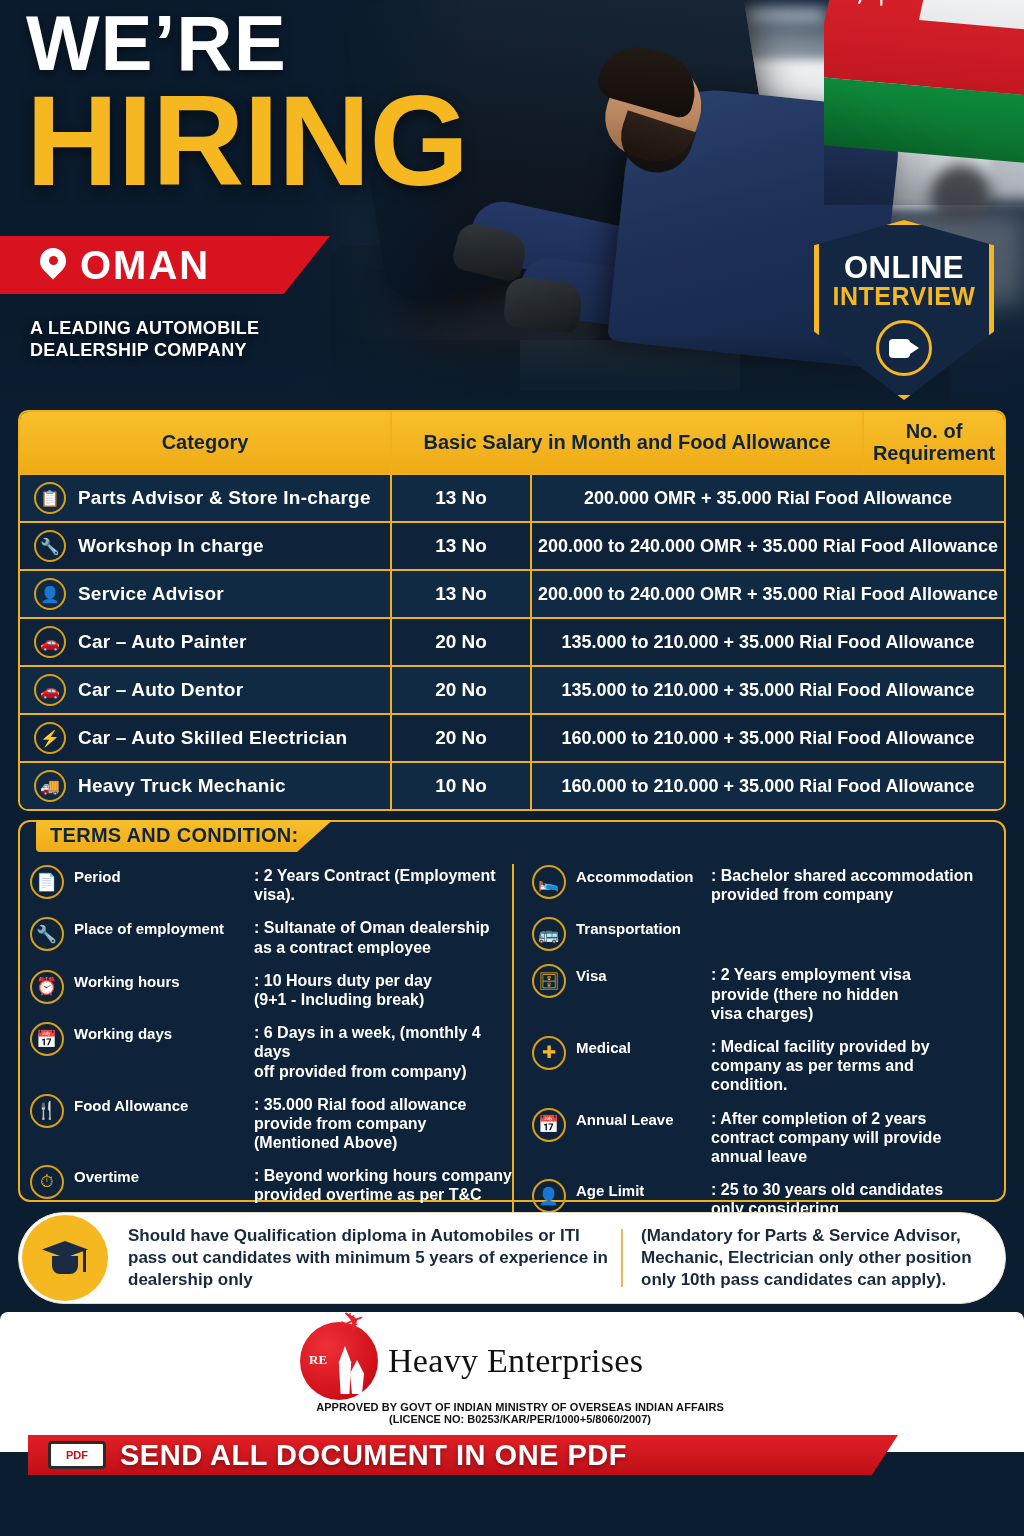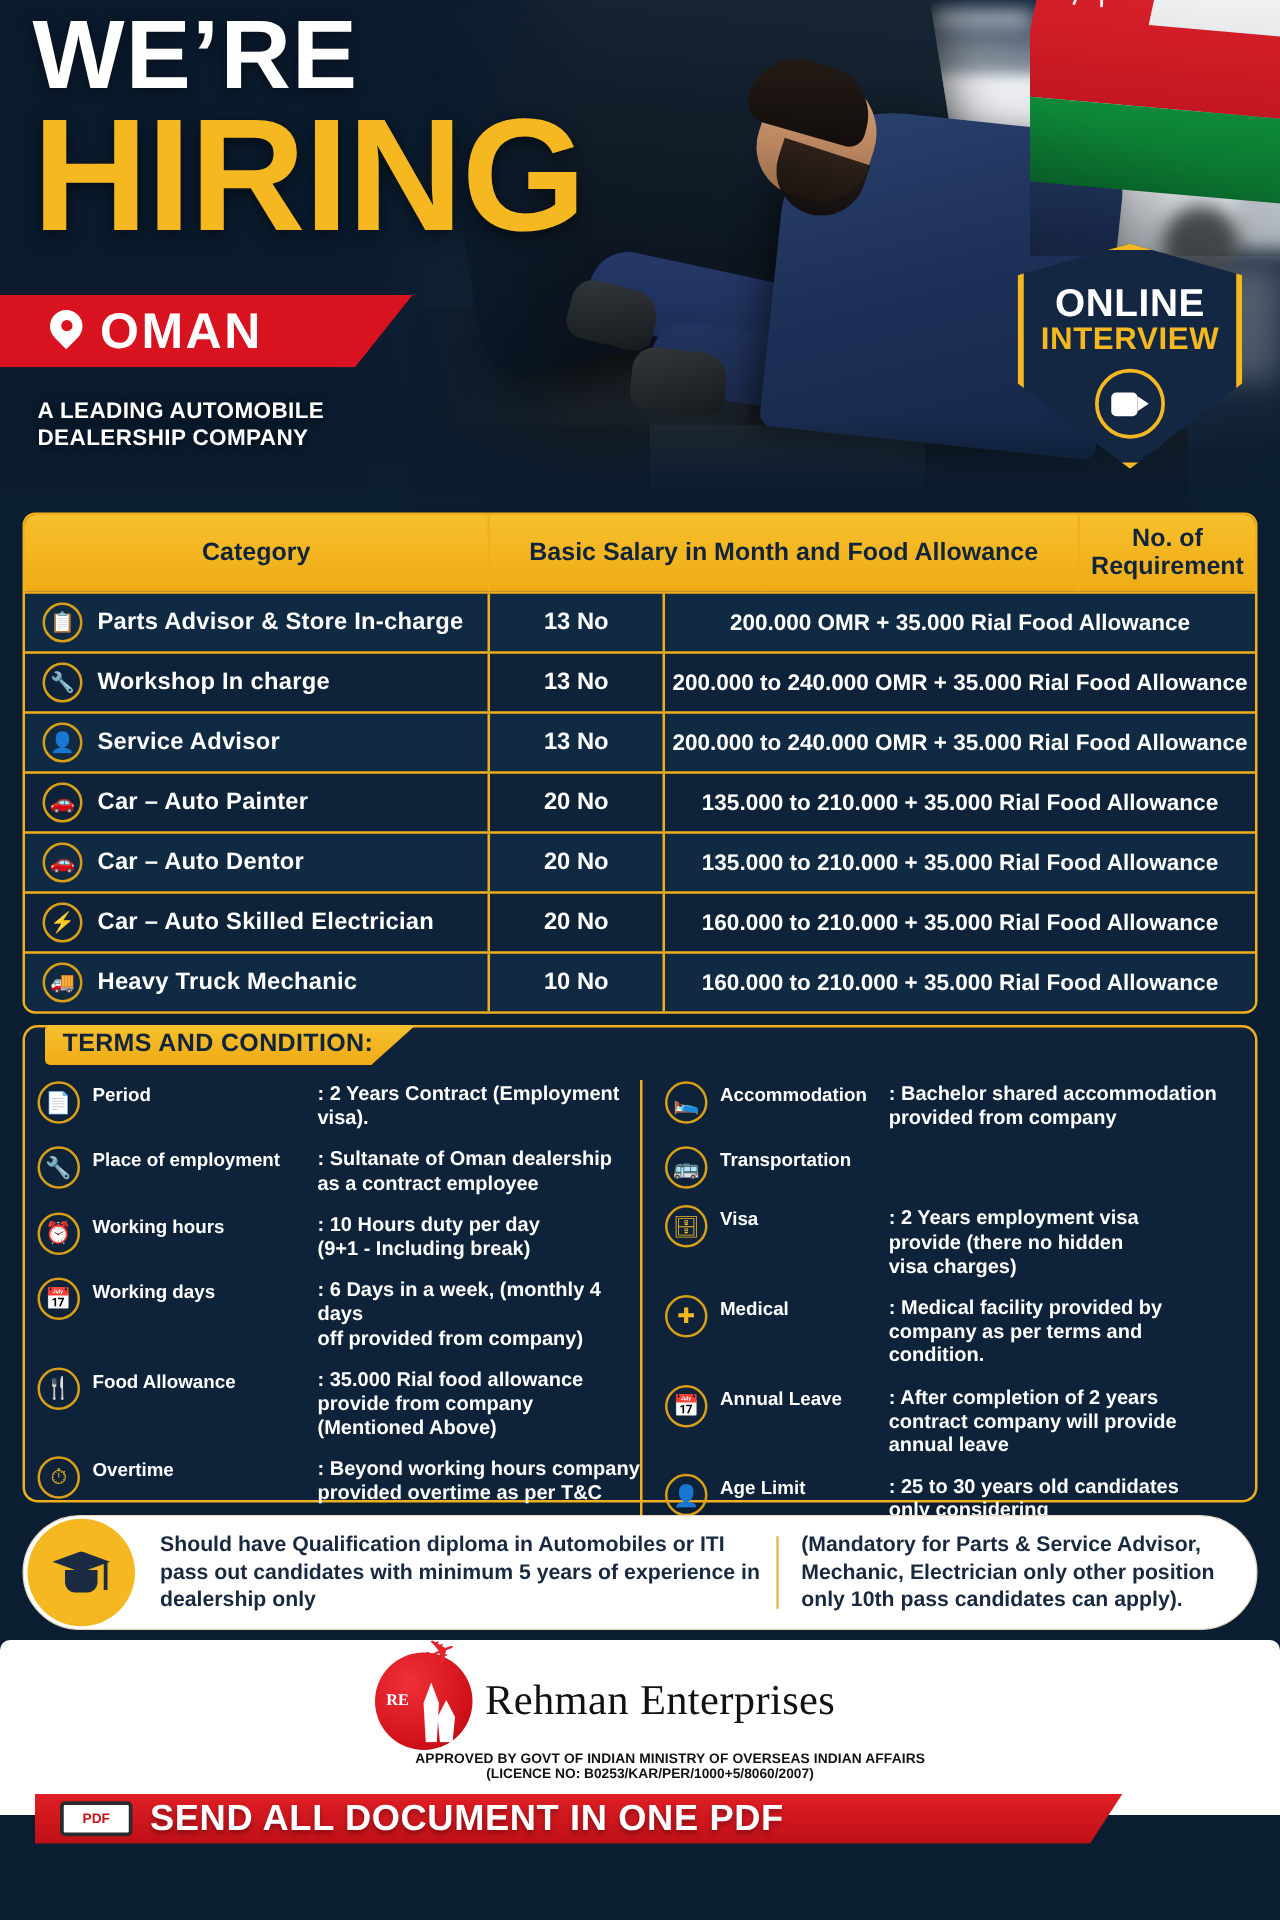--- a/index.html
+++ b/index.html
@@ -147,21 +147,21 @@
   }
   .oman-text { color:#fff; font-size:40px; font-weight:900; letter-spacing:2px; }
   .subhead {
     position:absolute; left:30px; top:318px; z-index:6;
     color:#ffffff; font-size:18px; font-weight:700; line-height:1.22;
     letter-spacing:.3px; text-shadow: 0 2px 8px rgba(0,0,0,.6);
   }
 
   
   .shield {
-    position:absolute; right:30px; top:195px; width:180px; height:180px; z-index:8;
+    position:absolute; right:30px; top:220px; width:180px; height:180px; z-index:8;
   }
   .shield-bg {
     position:absolute; inset:0;
     background:#132742;
     border:5px solid #F5B820;
     clip-path: polygon(50% 0%, 100% 14%, 100% 62%, 50% 100%, 0 62%, 0 14%);
     box-shadow: 0 6px 20px rgba(0,0,0,.55);
   }
   .shield-t1 {
     position:absolute; top:30px; width:100%; text-align:center;
@@ -284,21 +284,21 @@
   }
   .logo-re { position:absolute; left:9px; top:30px; color:#fff; font-size:13px; font-weight:800; font-family:"Liberation Serif", serif; }
   .burj { position:absolute; left:34px; bottom:6px; width:22px; height:48px; background:#fff;
     clip-path: polygon(50% 0, 78% 34%, 70% 100%, 30% 100%, 22% 34%); }
   .burj2 { position:absolute; left:50px; bottom:6px; width:14px; height:34px; background:#fff;
     clip-path: polygon(50% 0, 100% 40%, 86% 100%, 14% 100%, 0 40%); }
   .plane { position:absolute; left:40px; top:-18px; font-size:30px; color:#e2242c; transform: rotate(-22deg); }
   .logo-names { }
   .logo-n1 { font-family:"Liberation Serif", serif; font-size:34px; color:#111; letter-spacing:.3px; line-height:1; }
   .logo-n2 { font-family:"Liberation Serif", serif; font-size:17px; color:#111; letter-spacing:5.5px; line-height:1.35; }
-  .logo-approve { text-align:right; font-size:11px; font-weight:800; color:#111; margin-top:1px; letter-spacing:.1px; }
+  .logo-approve { text-align:center; font-size:11px; font-weight:800; color:#111; margin-top:1px; letter-spacing:.1px; }
   .logo-lic { text-align:center; font-size:11px; font-weight:800; color:#111; }
 
   .pdf-band {
     position:absolute; left:28px; top:1435px; width:870px; height:40px; z-index:5;
     background: linear-gradient(180deg,#e01f25 0%, #bf0f17 100%);
     clip-path: polygon(0 0, 100% 0, 97% 100%, 0 100%);
     display:flex; align-items:center; padding-left:20px; gap:14px;
   }
   .pdf-ico {
     width:58px; height:28px; background:#fff; border:3px solid #2b2b2b; border-radius:4px;
@@ -573,21 +573,21 @@
   <div class="footer-white">
     <div class="logo-block">
       <div class="logo-row">
         <div class="logo-globe">
           <span class="plane">✈</span>
           <span class="burj"></span>
             <span class="burj2"></span>
           <span class="logo-re">RE</span>
         </div>
         <div class="logo-names">
-          <div class="logo-n1">Rehman Enterprises</div>
+          <div class="logo-n1">Heavy Enterprises</div>
         </div>
       </div>
       <div class="logo-approve">APPROVED BY GOVT OF INDIAN MINISTRY OF OVERSEAS INDIAN AFFAIRS</div>
       <div class="logo-lic">(LICENCE NO: B0253/KAR/PER/1000+5/8060/2007)</div>
     </div>
   </div>
 
   <div class="pdf-band">
     <span class="pdf-ico">PDF</span>
     <span class="pdf-text">SEND ALL DOCUMENT IN ONE PDF</span>

